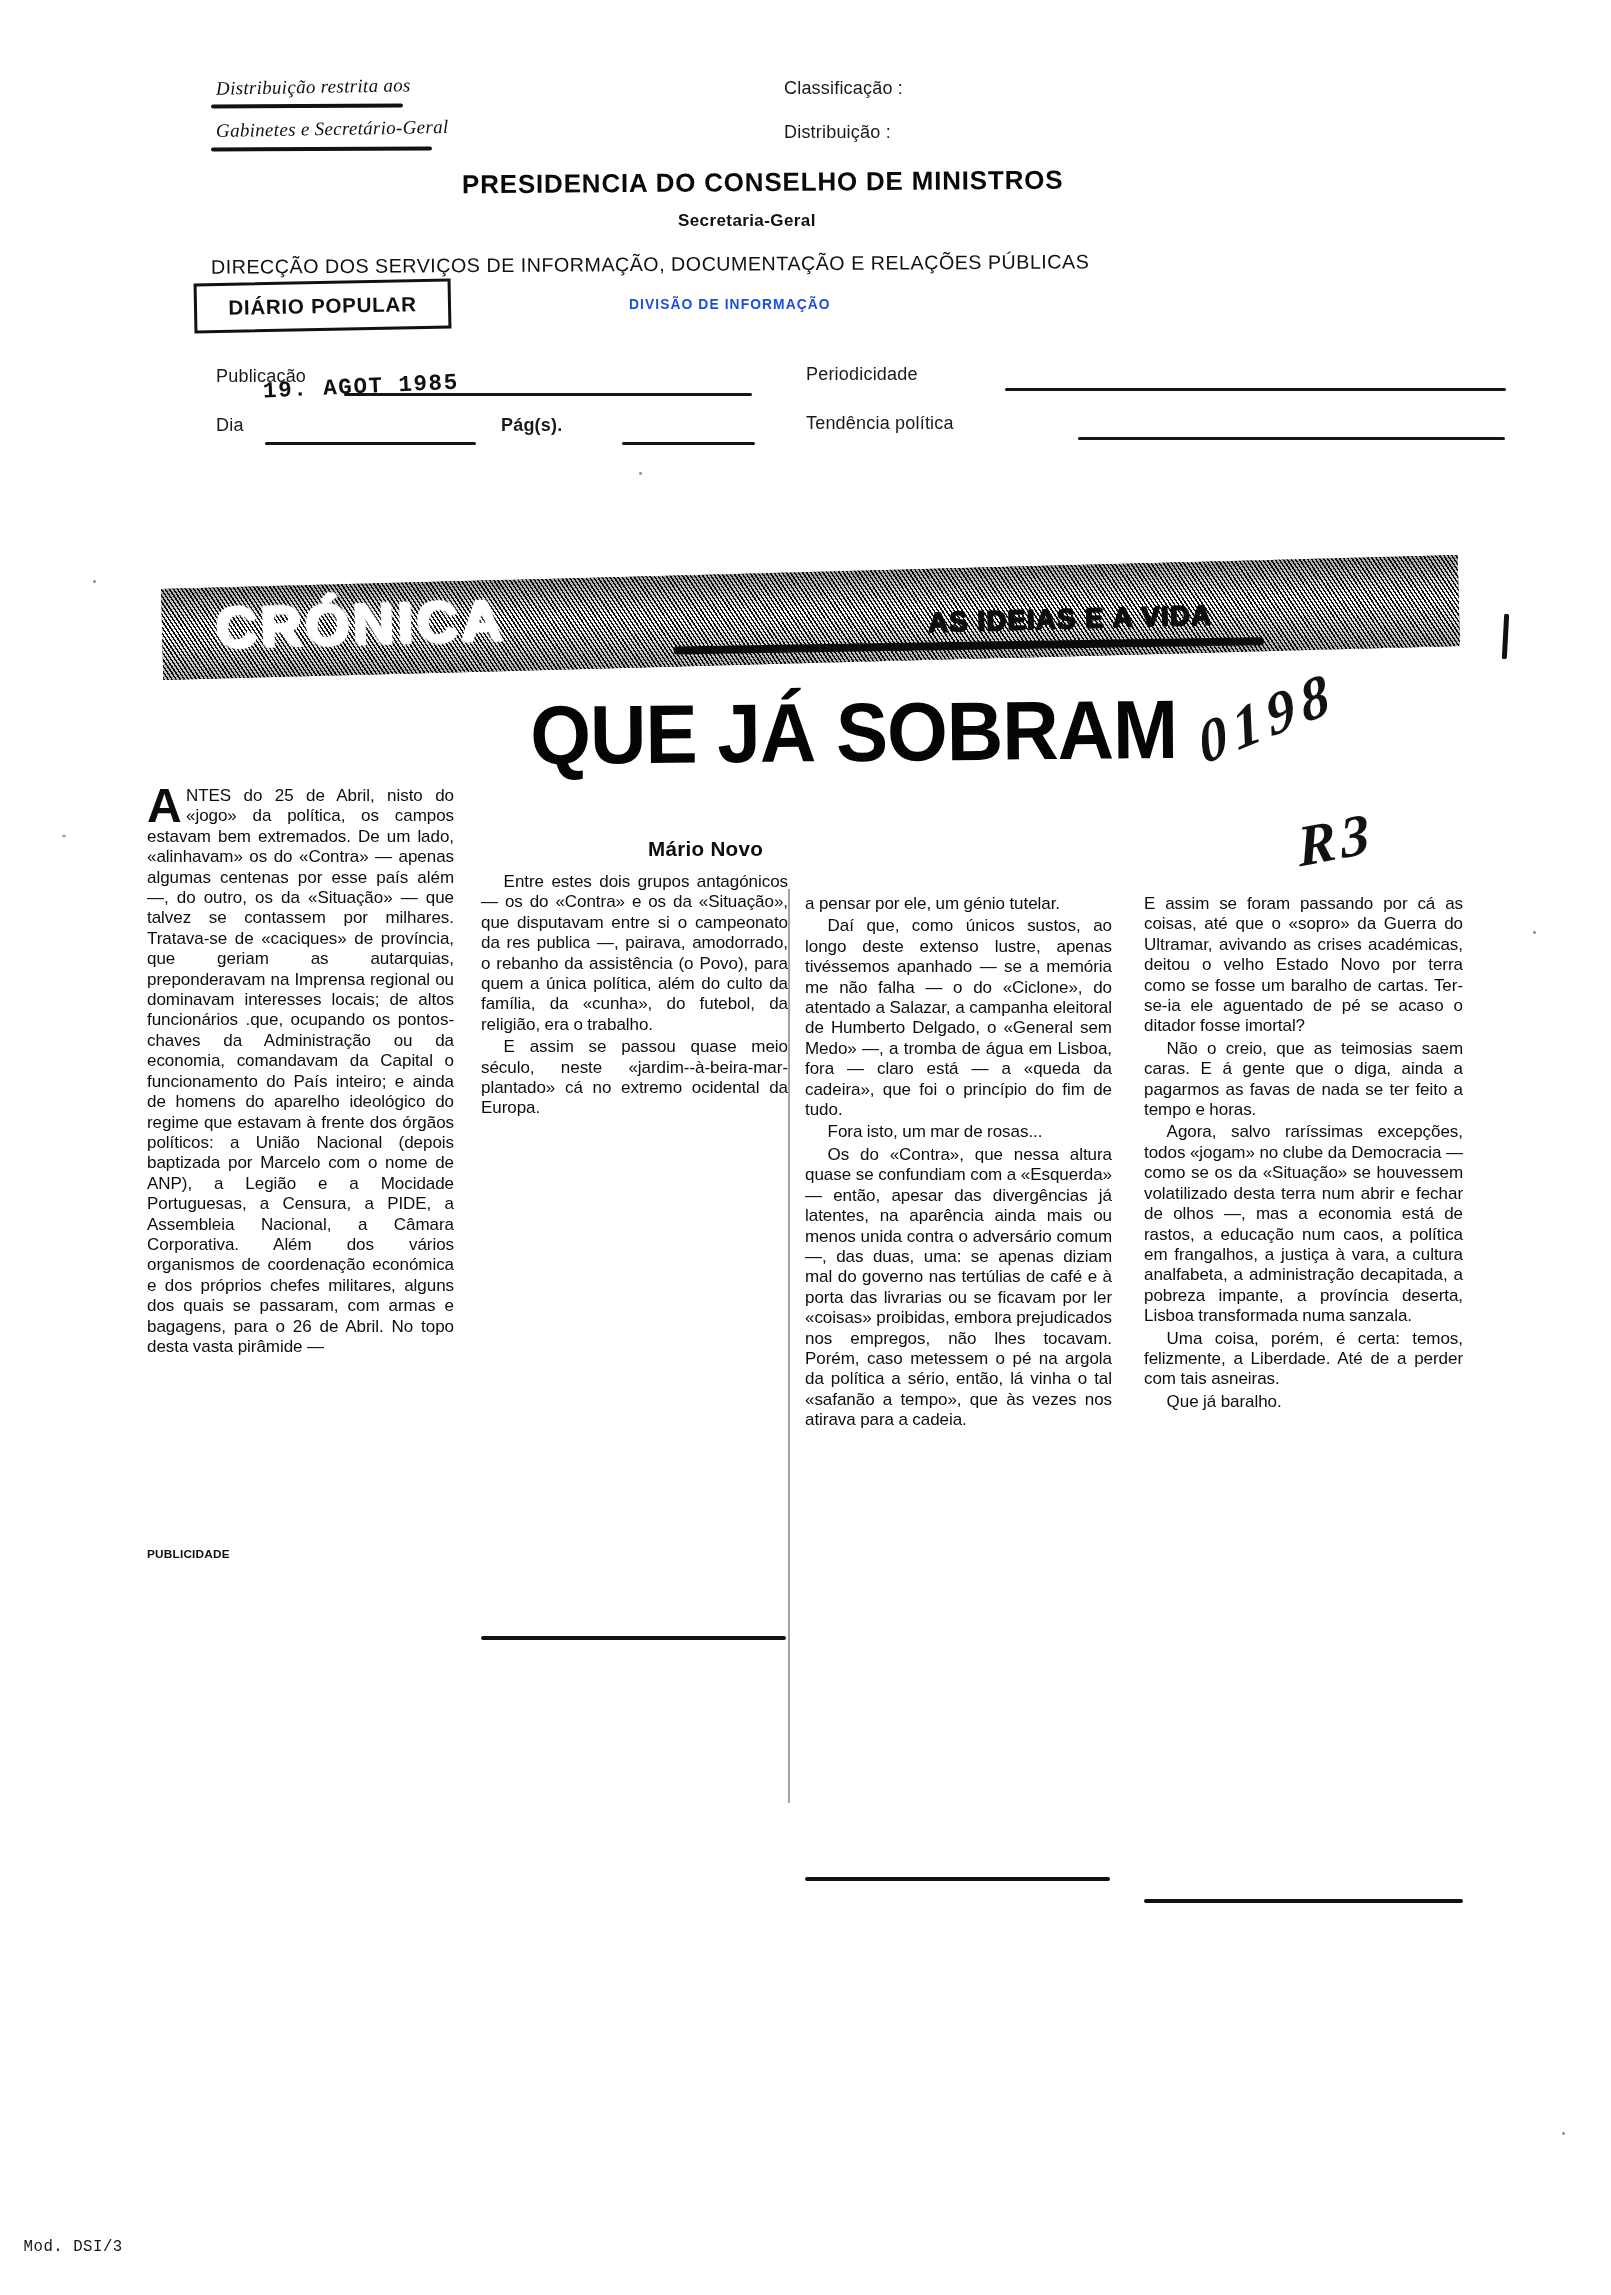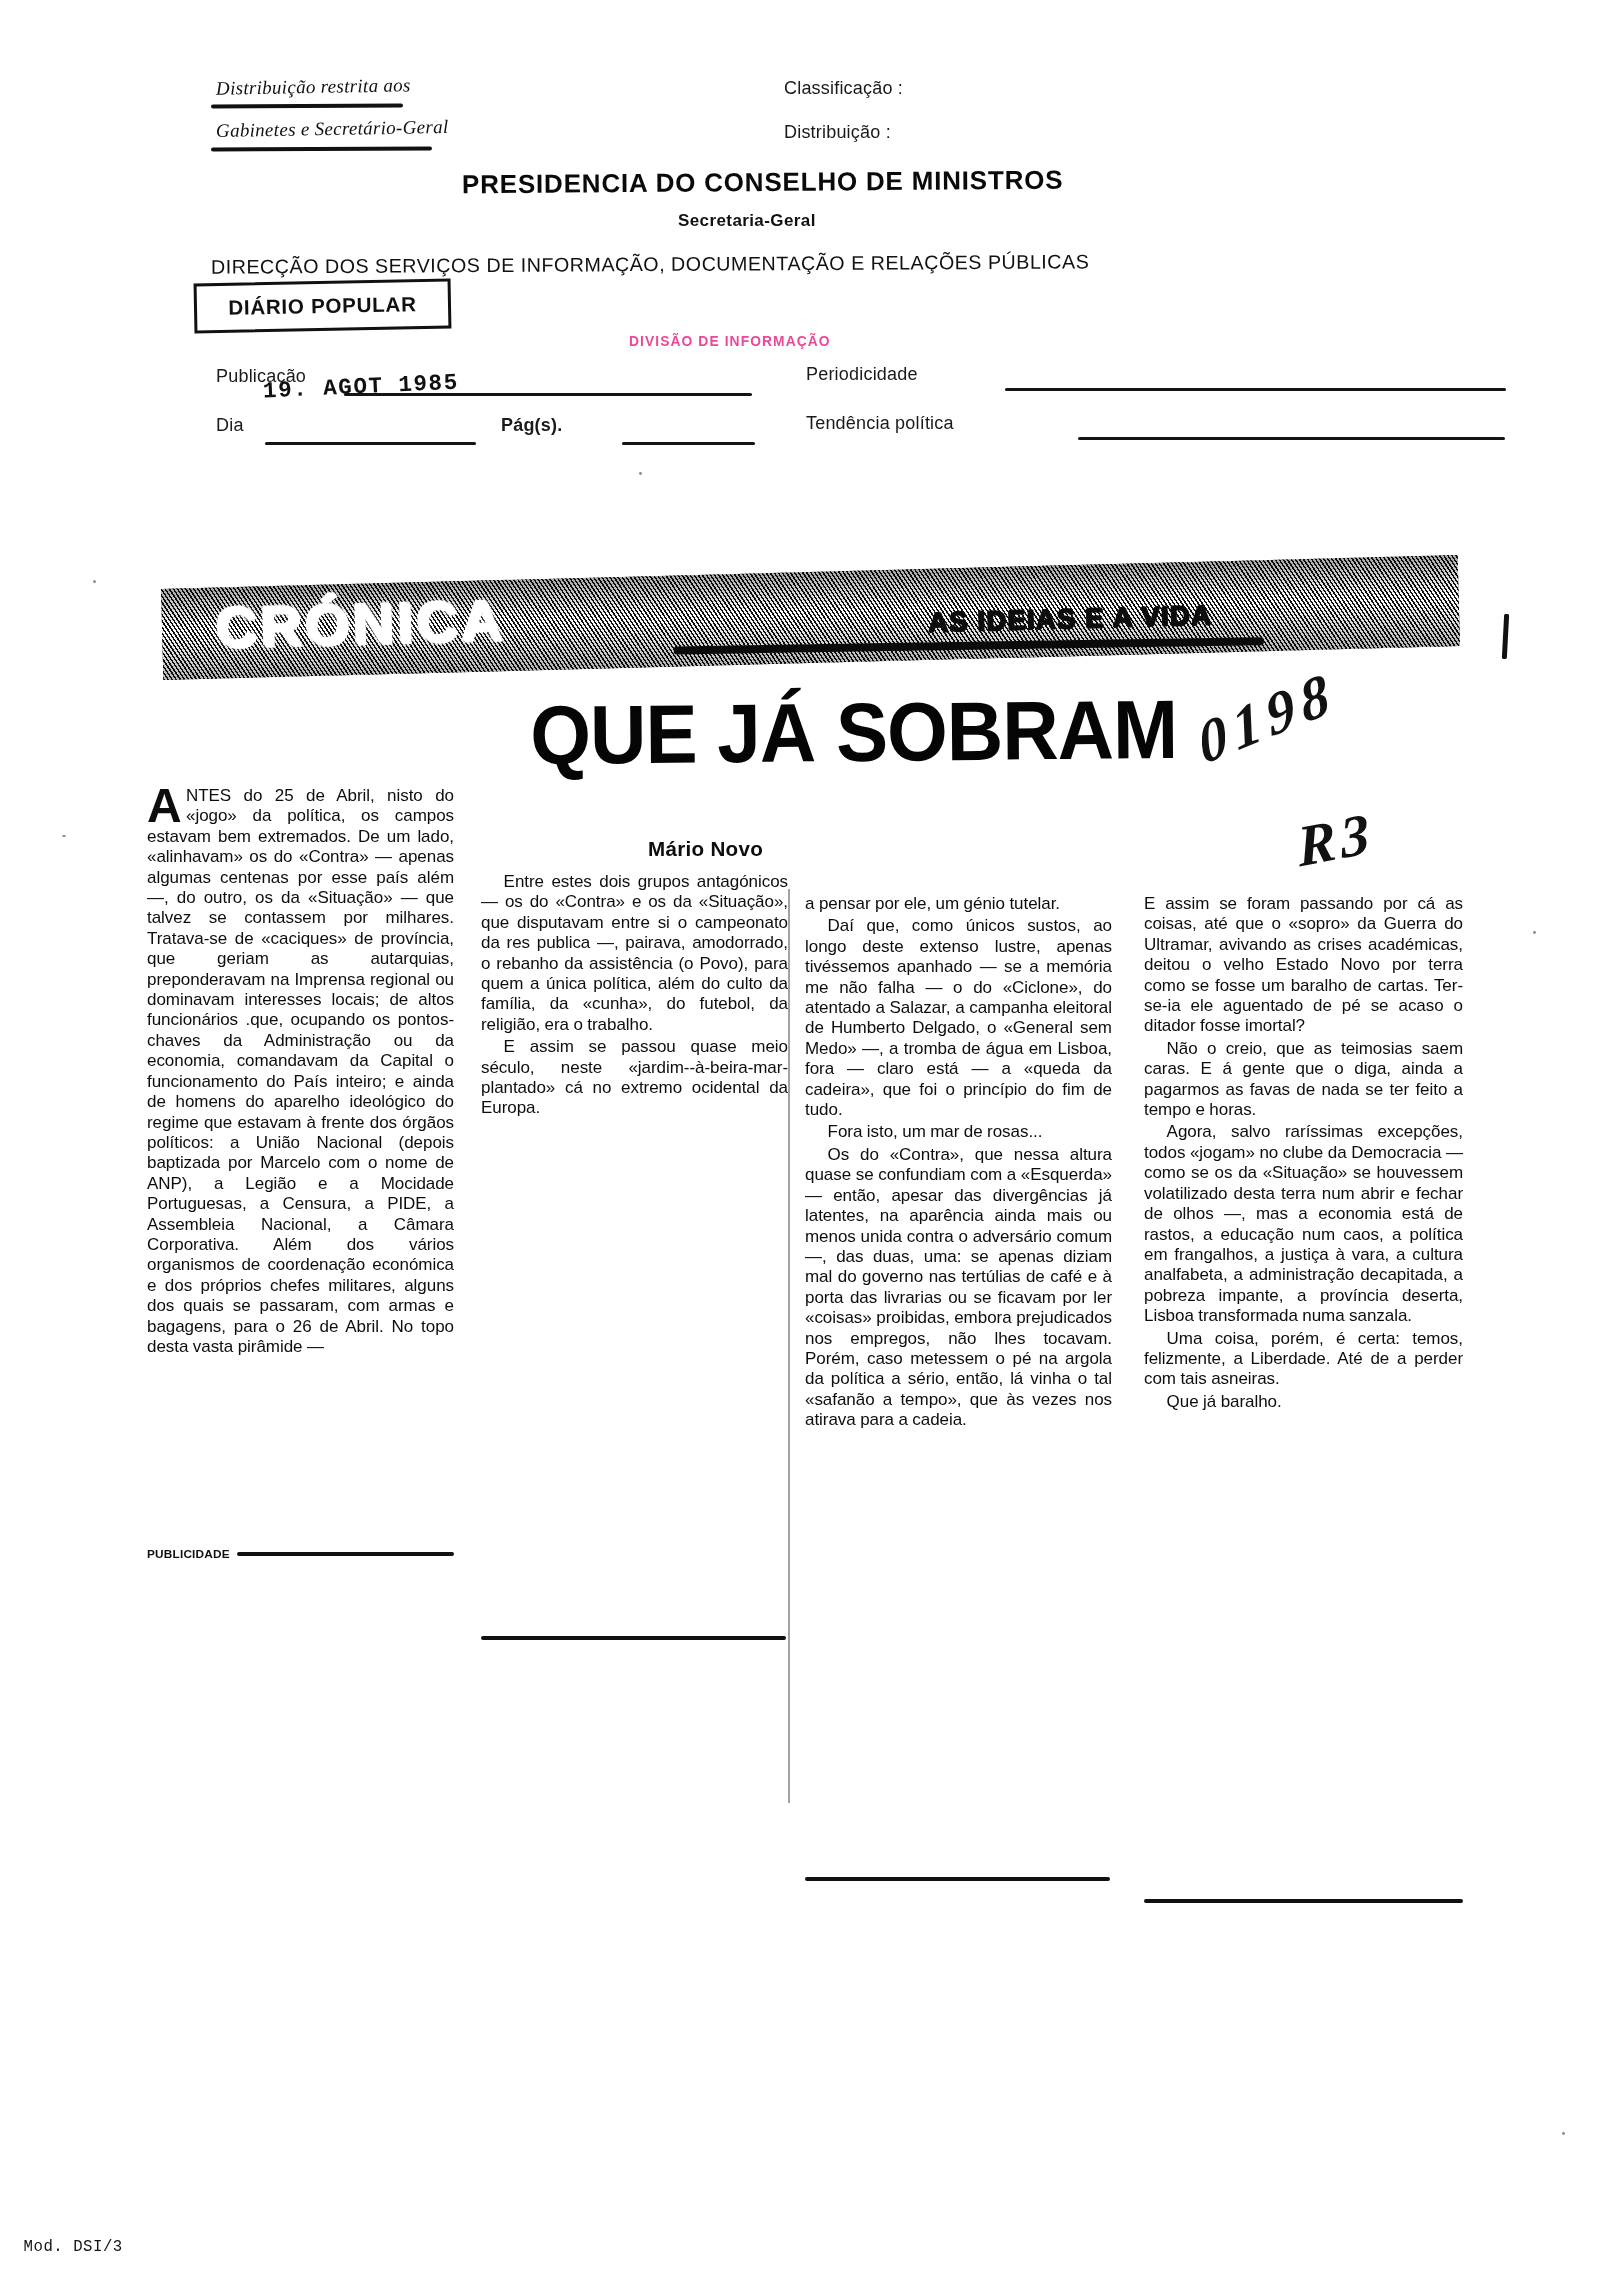--- a/index.html
+++ b/index.html
@@ -32,21 +32,21 @@
     font-family:"Liberation Sans",sans-serif;font-weight:bold;
     font-size:17px;letter-spacing:0.4px;white-space:nowrap;color:#111;
   }
   .fh-dir{
     font-family:"Liberation Sans",sans-serif;
     font-size:19.7px;letter-spacing:0.5px;white-space:nowrap;color:#111;
     transform:rotate(-0.35deg);
   }
   .fh-div{
     font-family:"Liberation Sans",sans-serif;font-weight:bold;
-    font-size:13.8px;letter-spacing:1.1px;white-space:nowrap;color:#ec4899;margin-top:37px;
+    font-size:13.8px;letter-spacing:1.1px;white-space:nowrap;color:#1d4ed8;
   }
   .underline-hand{
     background:#111;height:4.4px;border-radius:2.5px;
     transform:rotate(-0.25deg);
   }
   .formline{background:#151515;height:3.4px;border-radius:1.5px;}
 
   
   #stamp-box{
     position:absolute;border:3.4px solid #111;
@@ -133,21 +133,21 @@
     float:left;font-size:48px;line-height:38px;font-weight:bold;
     margin:1px 4.4px -2.9px 0;font-family:"Liberation Sans",sans-serif;
   }
   #col1{left:0px;top:236px;}
   #col2{left:334px;top:322px;}
   #col3{left:658px;top:344px;}
   #col4{left:997px;top:344px;width:319px;}
 
   #publicidade{
     position:absolute;left:0px;top:997px;width:307px;
-    display:flex;align-items:center;gap:6.9px;
+    display:flex;align-items:flex-start;gap:6.9px;flex-direction:column;
   }
   #publicidade .lbl{
     font-family:"Liberation Sans",sans-serif;font-weight:bold;
     font-size:11.8px;letter-spacing:0.2px;color:#111;white-space:nowrap;
   }
   #publicidade .ln{flex:1;height:4.4px;background:#111;border-radius:2px;}
 
   .col-divider{
     position:absolute;width:1.5px;background:#555;opacity:.55;
   }

